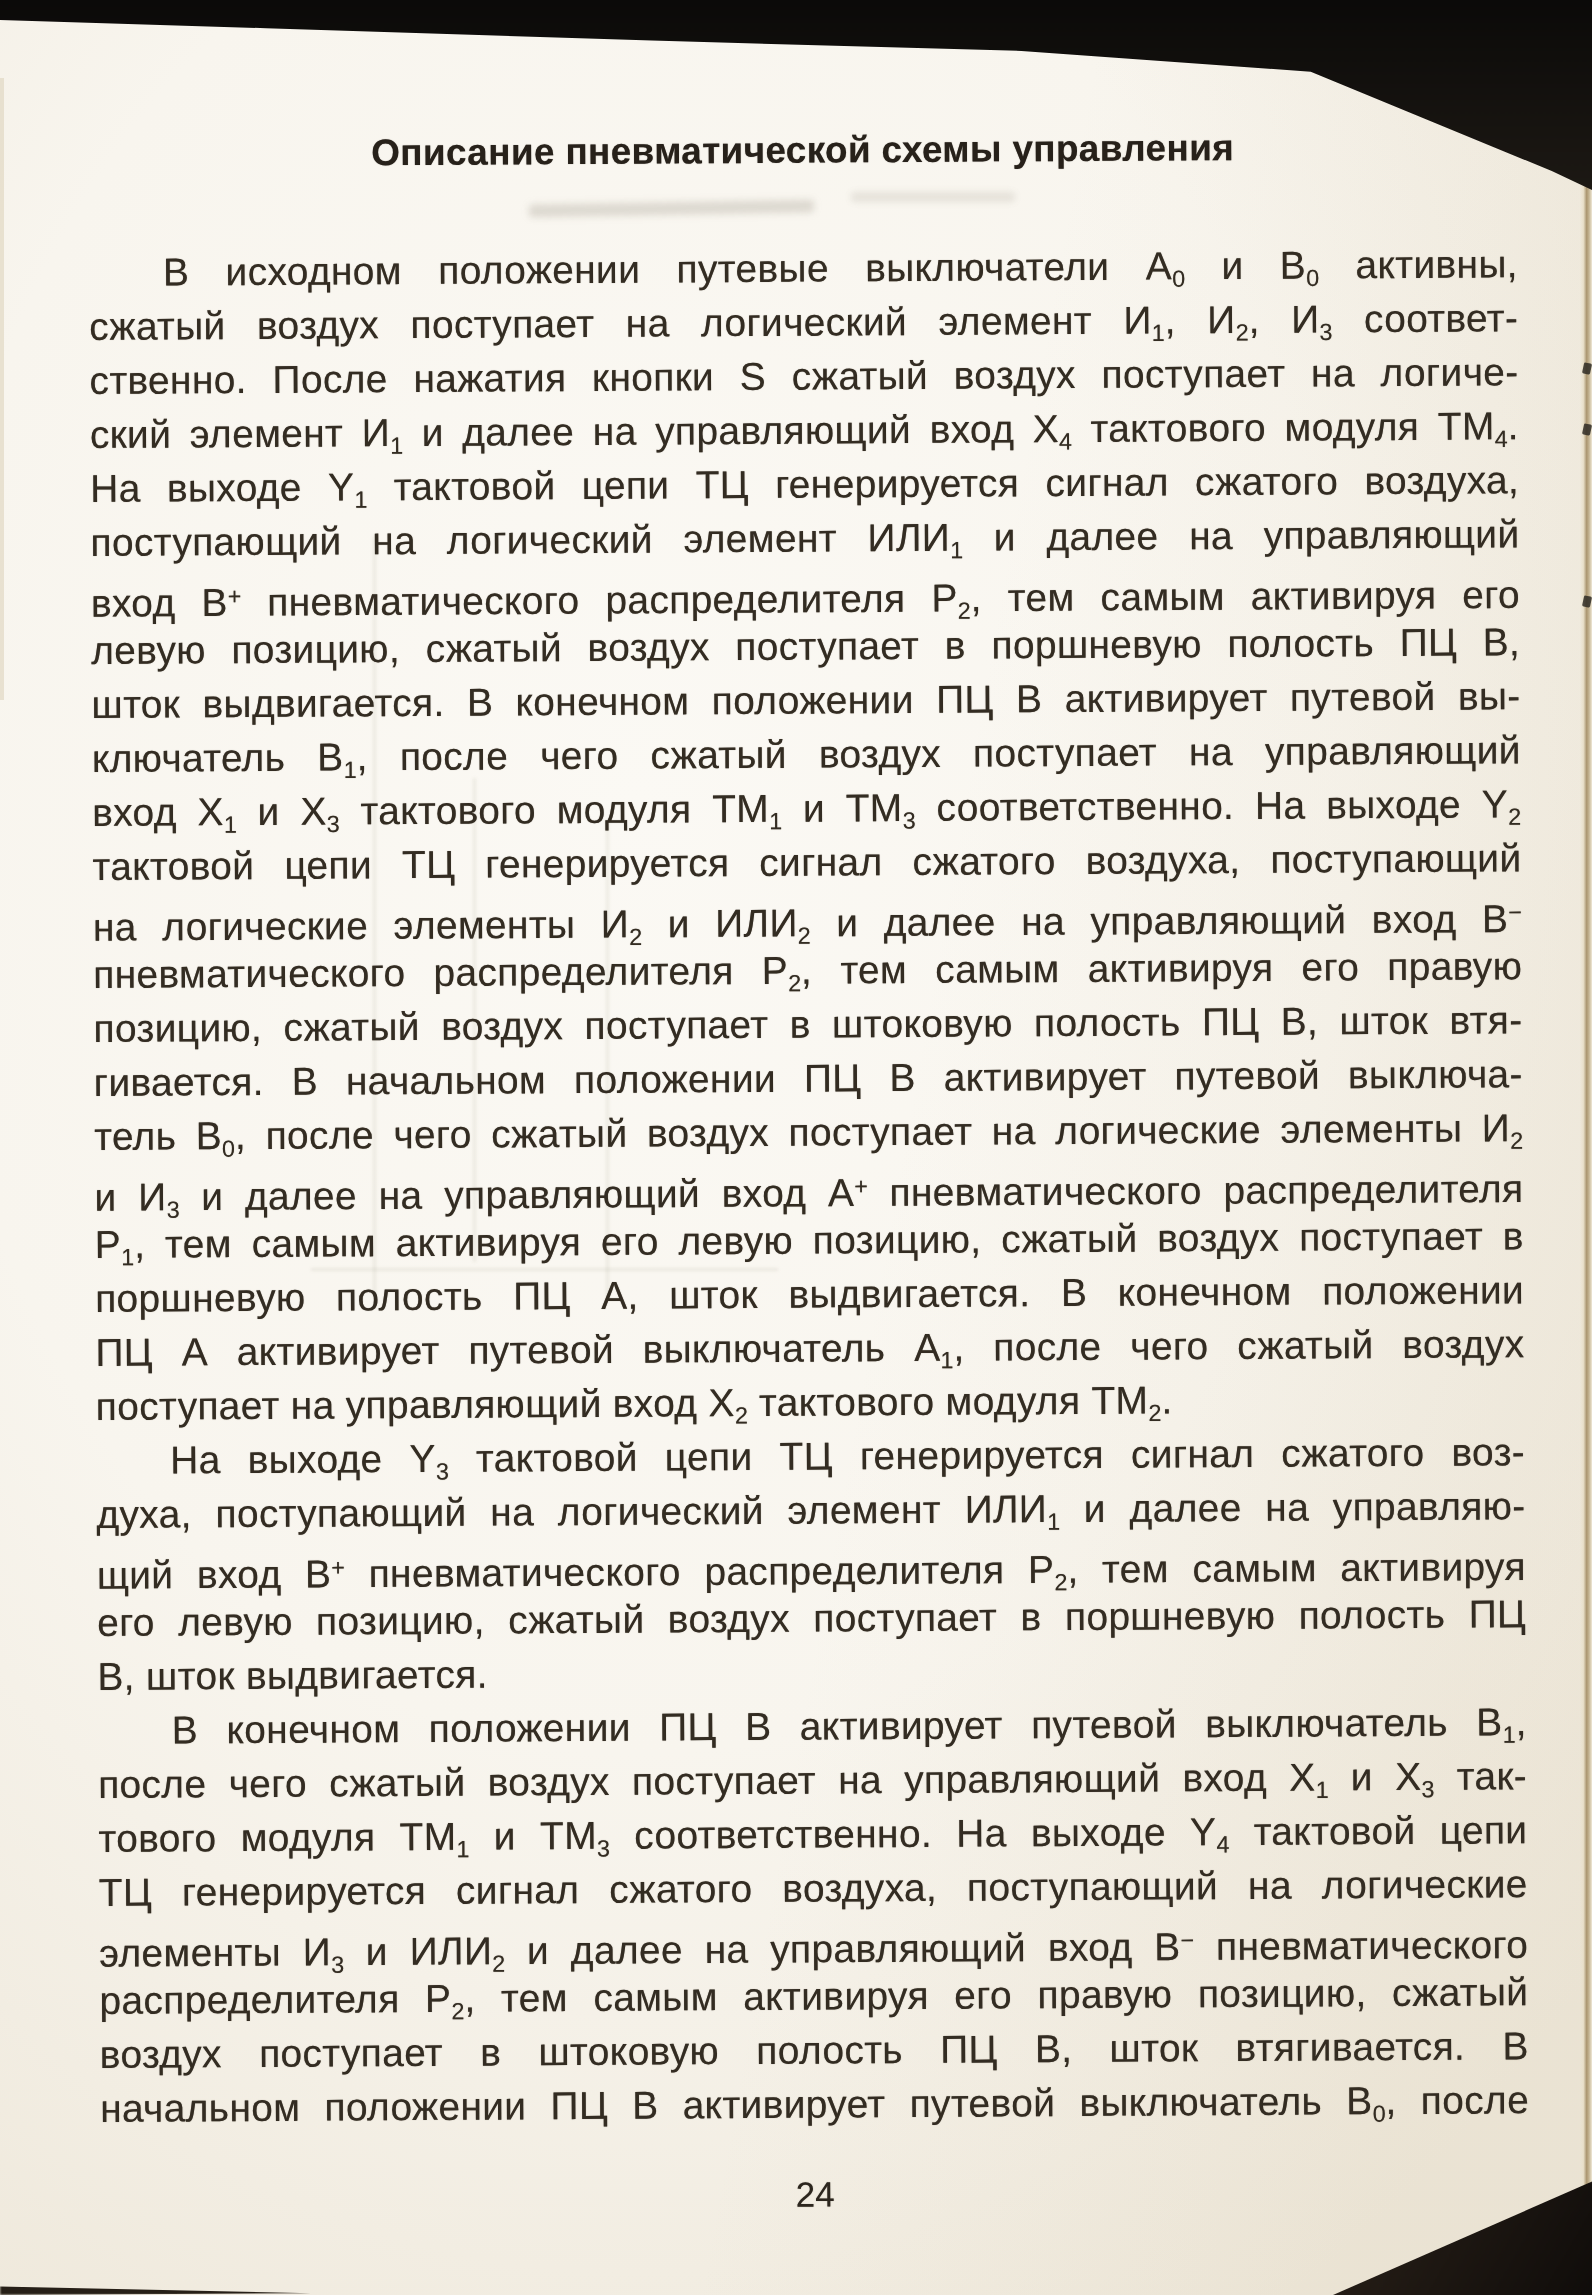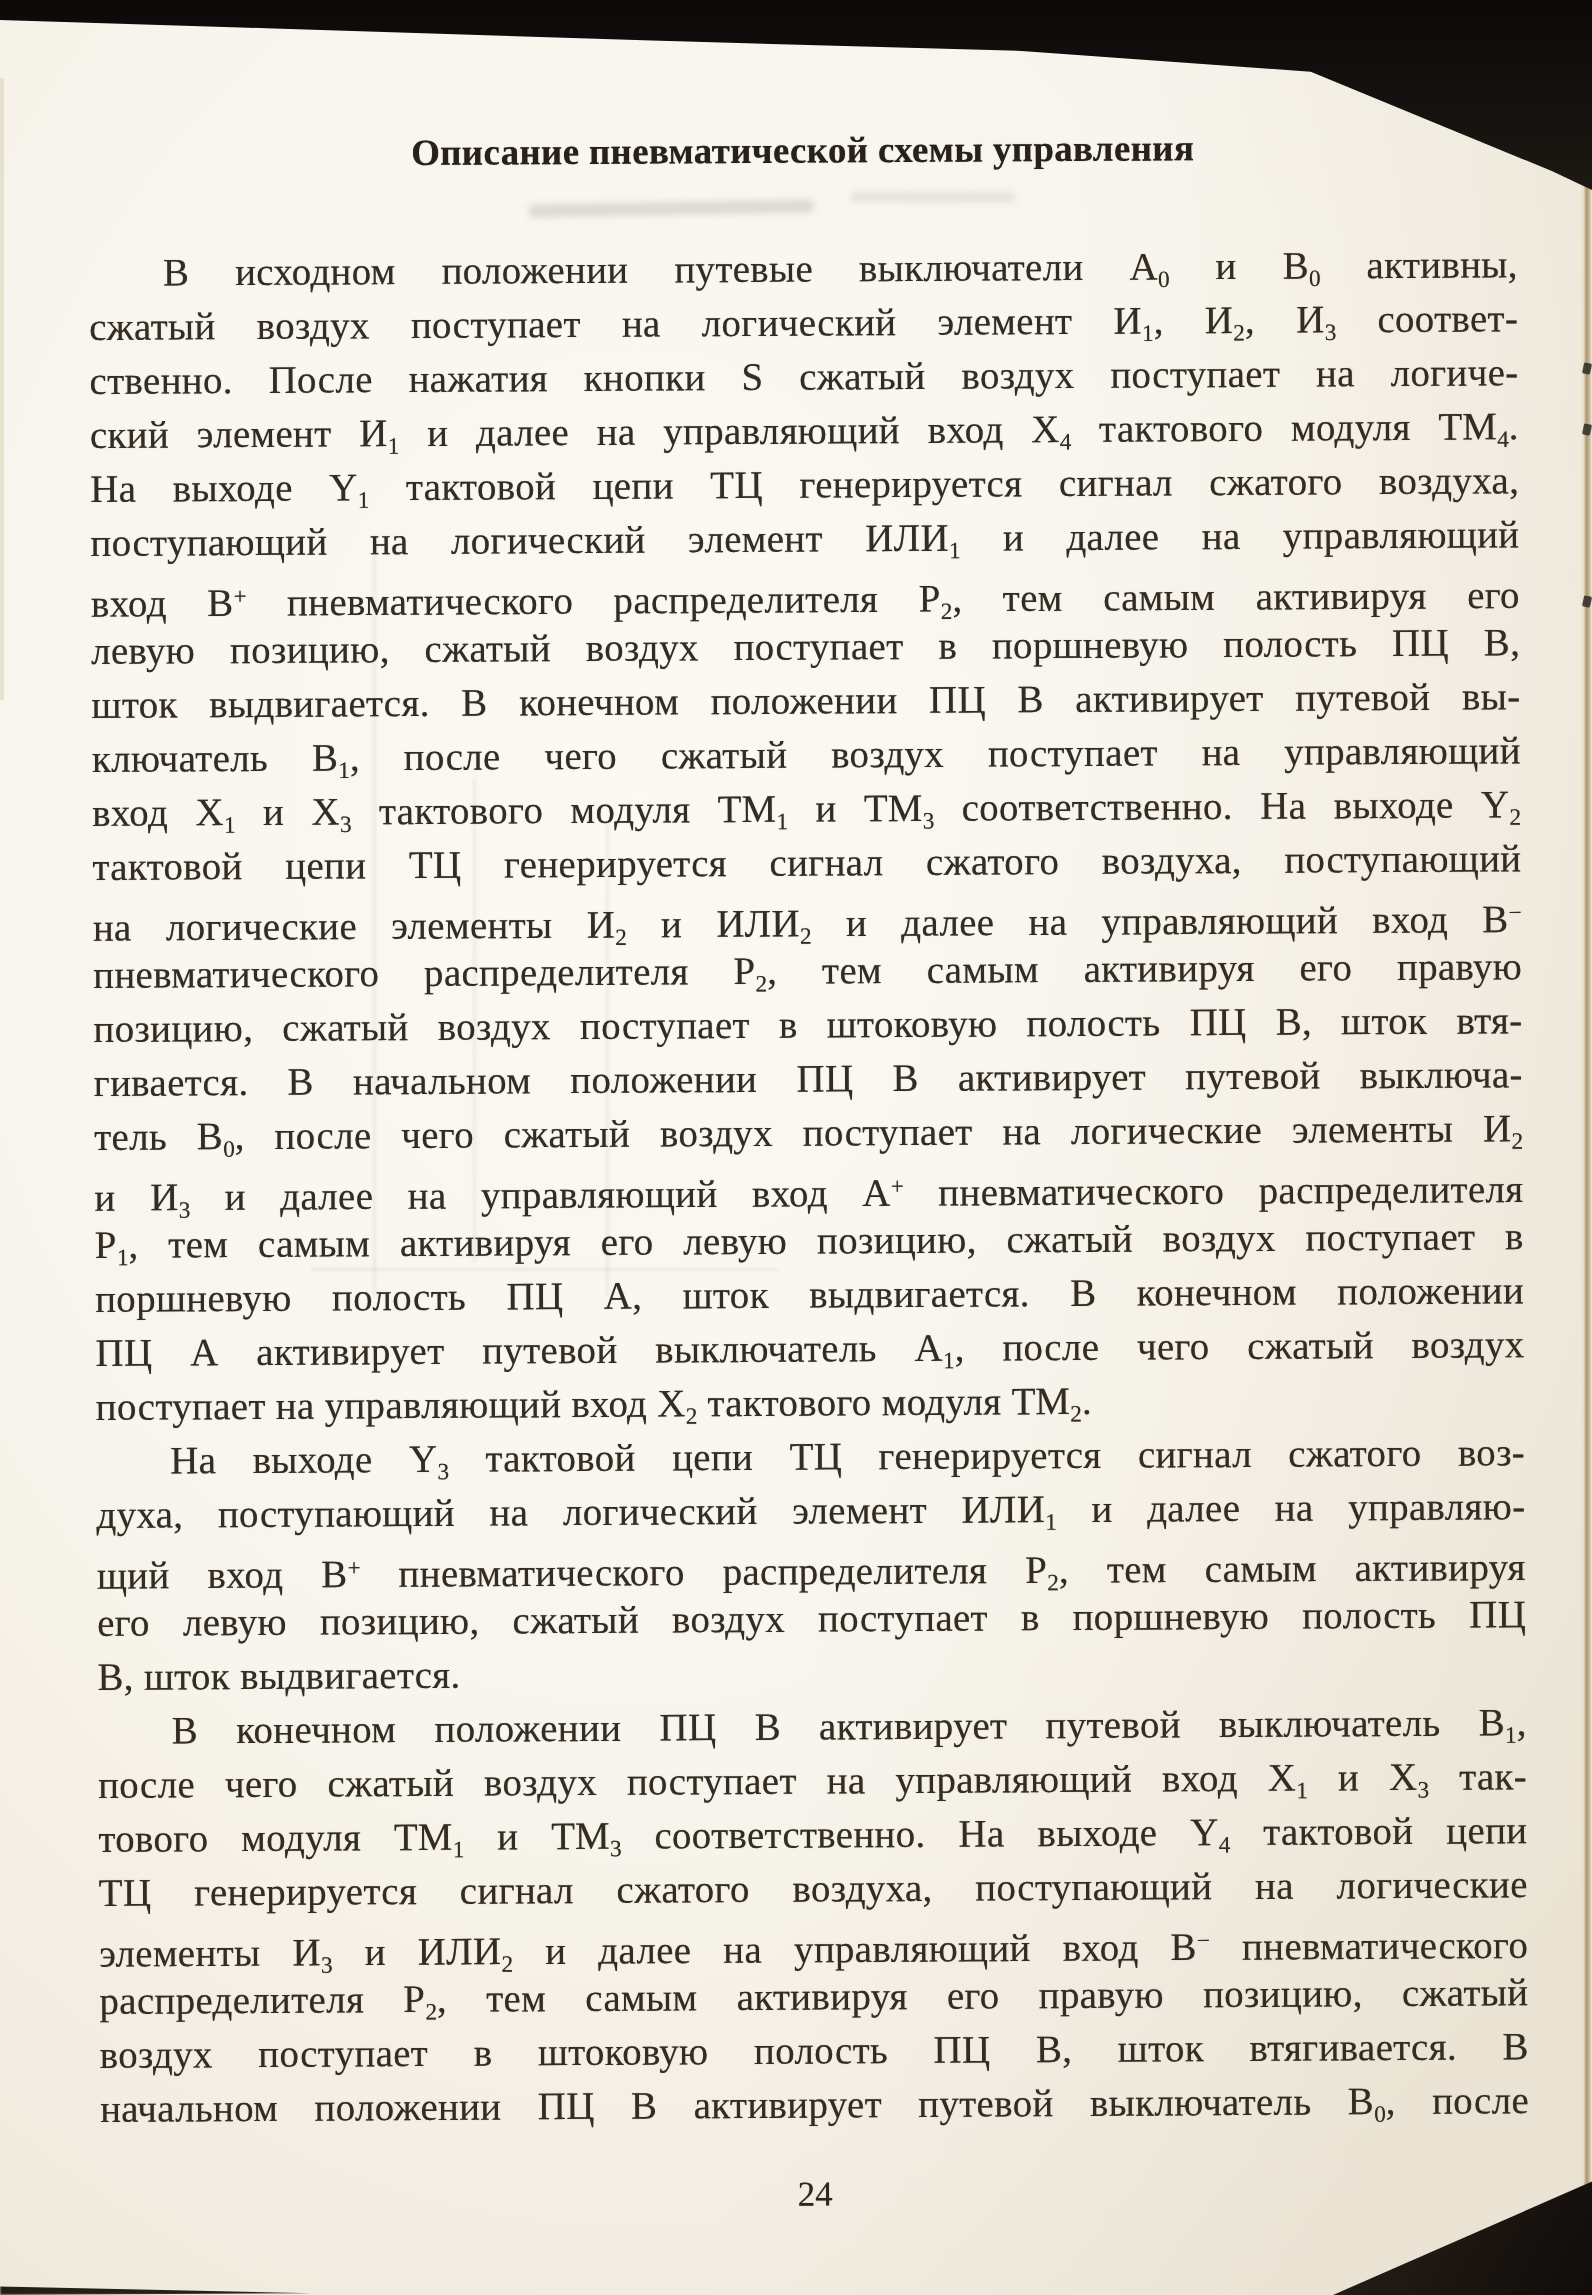--- a/index.html
+++ b/index.html
@@ -1,17 +1,17 @@
 <!DOCTYPE html>
 <html style="font-size:14px"><head>
 <meta charset="utf-8">
 <style>
   html,body{margin:0;padding:0;background:#090807;}
   .frame{position:relative;width:1592px;height:2295px;overflow:hidden;background:#d946ef;
-         font-family:Liberation Serif, serif;}
+         font-family:Liberation Sans, sans-serif;}
   .paper{position:absolute;inset:0;
          background:
            linear-gradient(100deg, rgba(215,200,170,0) 55%, rgba(205,190,158,.14) 88%),
            radial-gradient(ellipse 1296px 1728px at 40% 35%, #fbf9f4 0%, #f8f5ee 55%, #efe9dc 100%);}
   
   .top-shadow{position:absolute;left:-7px;top:-7px;width:1607px;height:207px;background:linear-gradient(180deg,#0a0908,#1d1914);
       clip-path:polygon(0 0,100% 0,100% 97%,97% 86%,82% 38%,64% 28%,41% 23%,17% 17%,0 13%);
       filter:blur(1.7px);}
   .bl-shadow{position:absolute;left:0;bottom:0;width:311px;height:12px;background:#261f17;
       clip-path:polygon(0 30%,100% 85%,0 100%);filter:blur(1.3px);}

